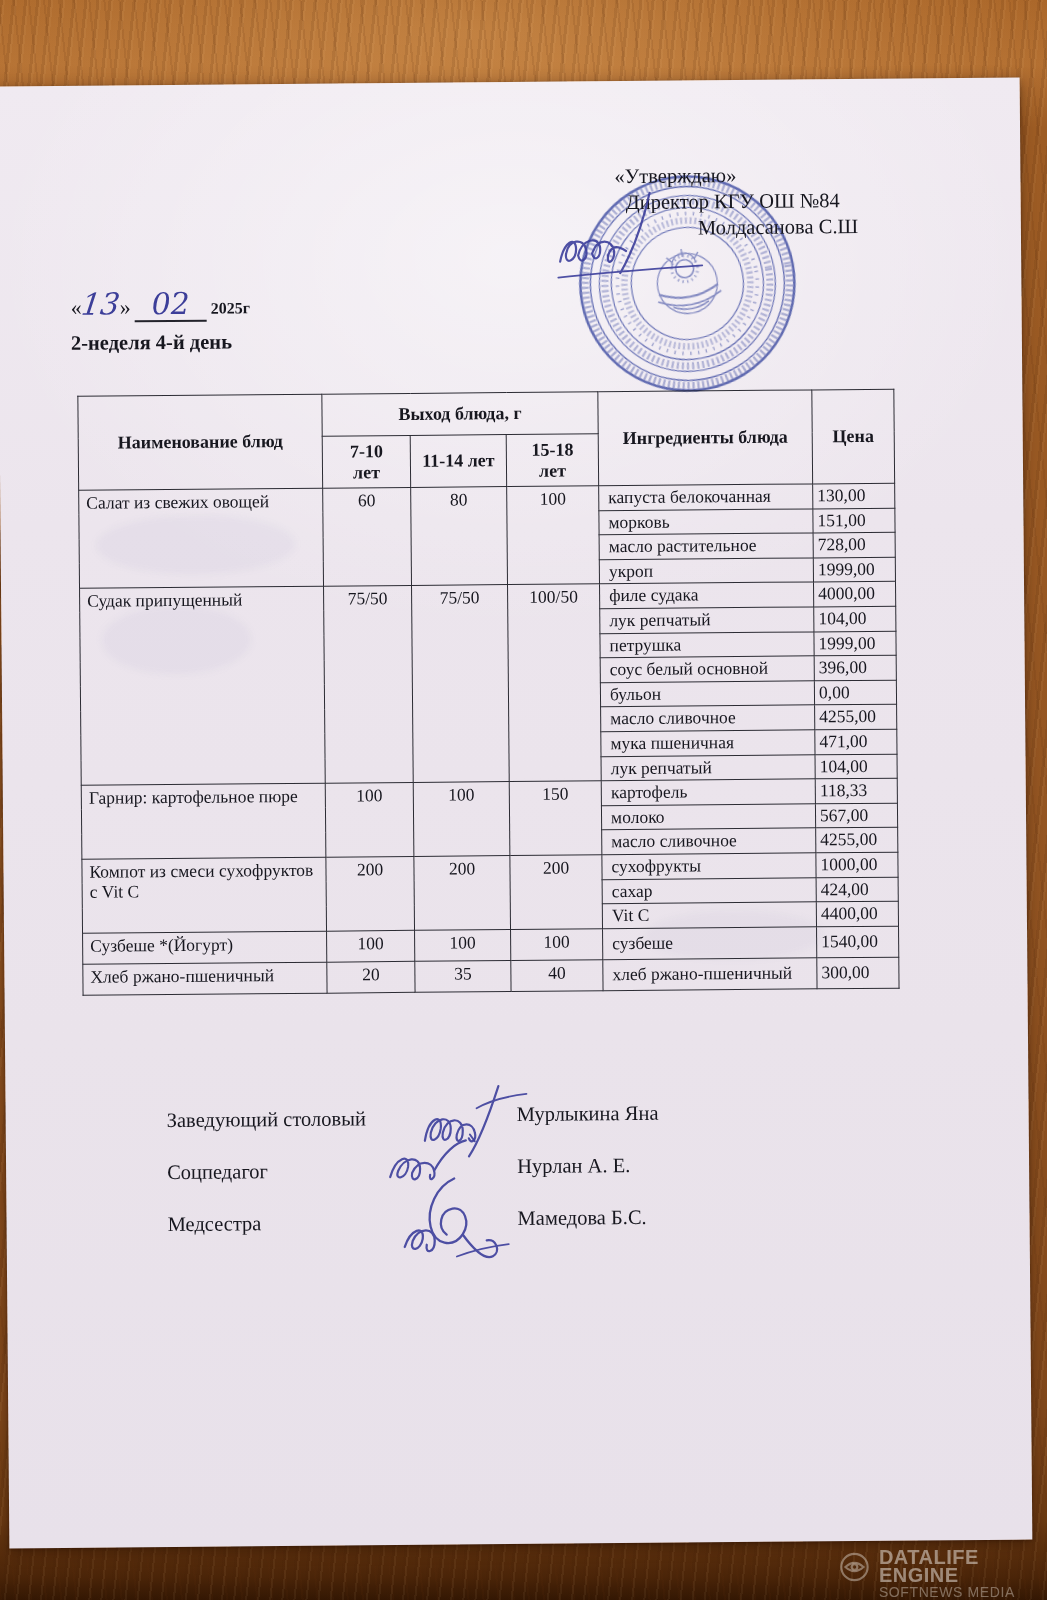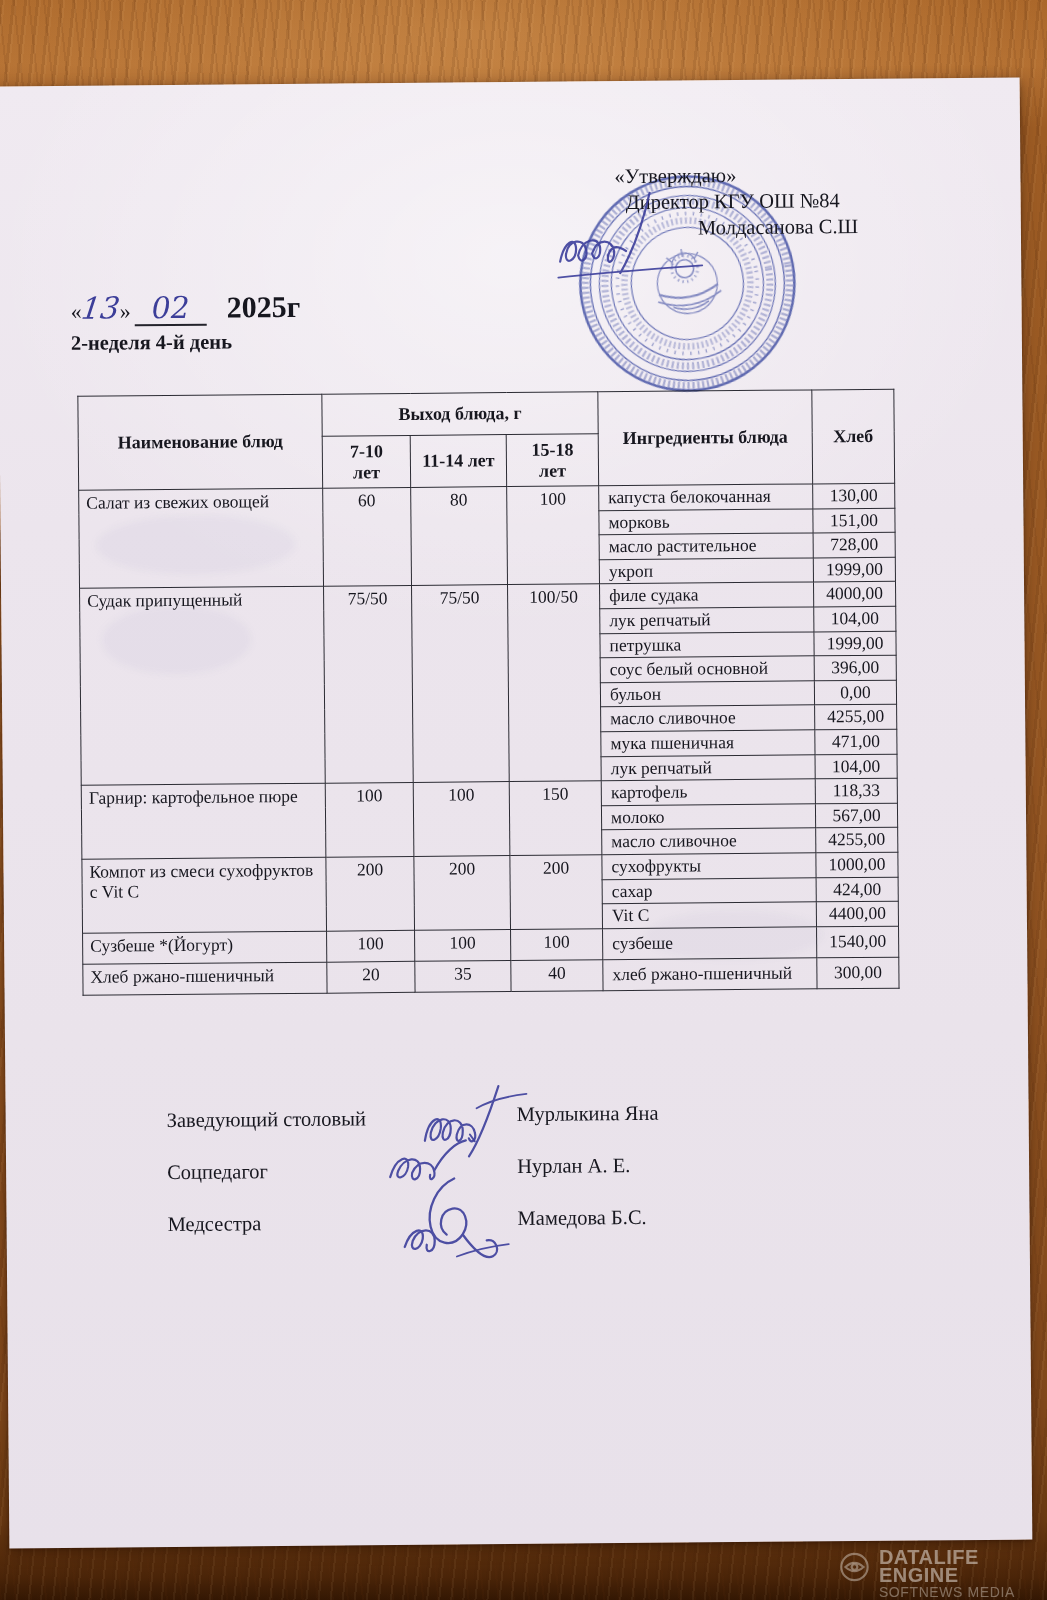--- a/index.html
+++ b/index.html
@@ -36,36 +36,36 @@
   .stamp{position:absolute;left:574px;top:88px;width:230px;height:230px;z-index:2;
          transform:rotate(-10deg);opacity:.82;filter:blur(.4px);mix-blend-mode:multiply;}
   .dir-sign{position:absolute;left:556px;top:108px;width:160px;height:110px;z-index:4;opacity:.9;}
 
   
   .date-line{position:absolute;left:72px;top:206px;font-size:23px;display:flex;align-items:baseline;}
   .date-line .q{font-size:22px;}
   .hand{font-style:italic;color:#3c3e99;font-size:30px;line-height:26px;
         transform:skewX(-8deg);font-family:"DejaVu Serif", serif;}
   .month-wrap{display:inline-block;min-width:72px;text-align:center;border-bottom:2px solid #23232b;margin:0 2px 0 4px;}
-  .year{font-weight:bold;font-size:30px;margin-left:18px;}
+  .year{font-weight:bold;font-size:16px;margin-left:2px;}
   .week-line{position:absolute;left:72px;top:246px;font-size:20.5px;font-weight:bold;}
 
   
   .menu-wrap{position:absolute;left:78px;top:310px;}
   table.menu{border-collapse:collapse;table-layout:fixed;width:816px;font-size:17.5px;}
   .menu th,.menu td{border:1.6px solid #2c2c34;overflow:hidden;}
   .menu th{font-size:18px;font-weight:bold;padding:1px 2px;}
   .menu .hdr-top{height:42px;}
   .menu .hdr-sub{height:52px;}
   .menu th .wrapnarrow{display:inline-block;max-width:52px;}
   .menu td{padding:2px 4px;line-height:1.12;}
   .menu td.dish{vertical-align:top;text-align:left;padding:3px 4px 0 7px;}
   .menu td.amount{vertical-align:top;text-align:center;padding-top:3px;}
   .menu td.ing{text-align:left;padding-left:9px;}
-  .menu td.price{text-align:center;}
+  .menu td.price{}
   .menu tr.irow{height:24.6px;}
   .menu tr.irow:nth-last-child(-n+2){height:31px;}
 
   
   .sig-block{position:absolute;left:161px;top:1016px;width:620px;z-index:2;}
   .sig-row{position:relative;height:52px;font-size:20.5px;}
   .sig-row .role{position:absolute;left:0;top:8px;}
   .sig-row .person{position:absolute;left:350px;top:5px;}
   .sig-svg{position:absolute;z-index:3;opacity:.9;}
   #sig1{left:252px;top:-14px;}
@@ -146,21 +146,21 @@
           <col style="width:96px">
         <col style="width:92px">
           <col style="width:214px">
           <col style="width:82px">
       </colgroup>
       <thead>
         <tr class="hdr-top">
           <th rowspan="2">Наименование блюд</th>
           <th colspan="3">Выход блюда, г</th>
           <th rowspan="2">Ингредиенты блюда</th>
-          <th rowspan="2">Хлеб</th>
+          <th rowspan="2">Цена</th>
         </tr>
         <tr class="hdr-sub">
           <th><span class="wrapnarrow">7-10 лет</span></th>
           <th>11-14 лет</th>
           <th><span class="wrapnarrow">15-18 лет</span></th>
         </tr>
       </thead>
       <tbody>
           <tr class="irow">
             <td class="dish" rowspan="4">Салат из свежих овощей</td>

